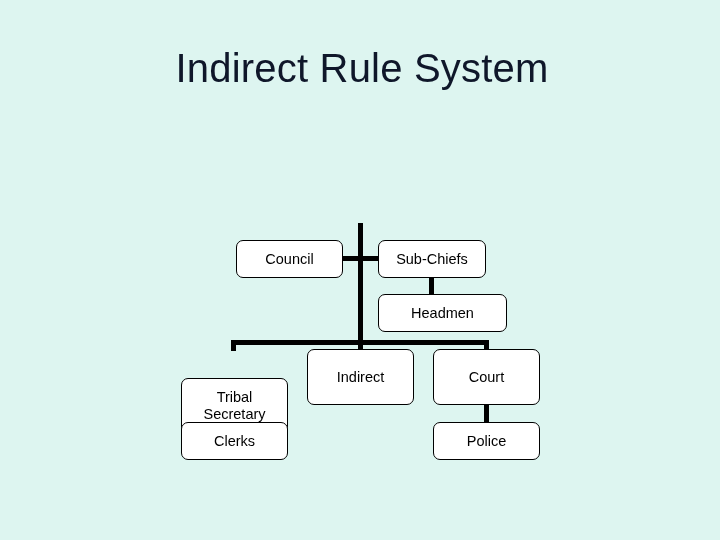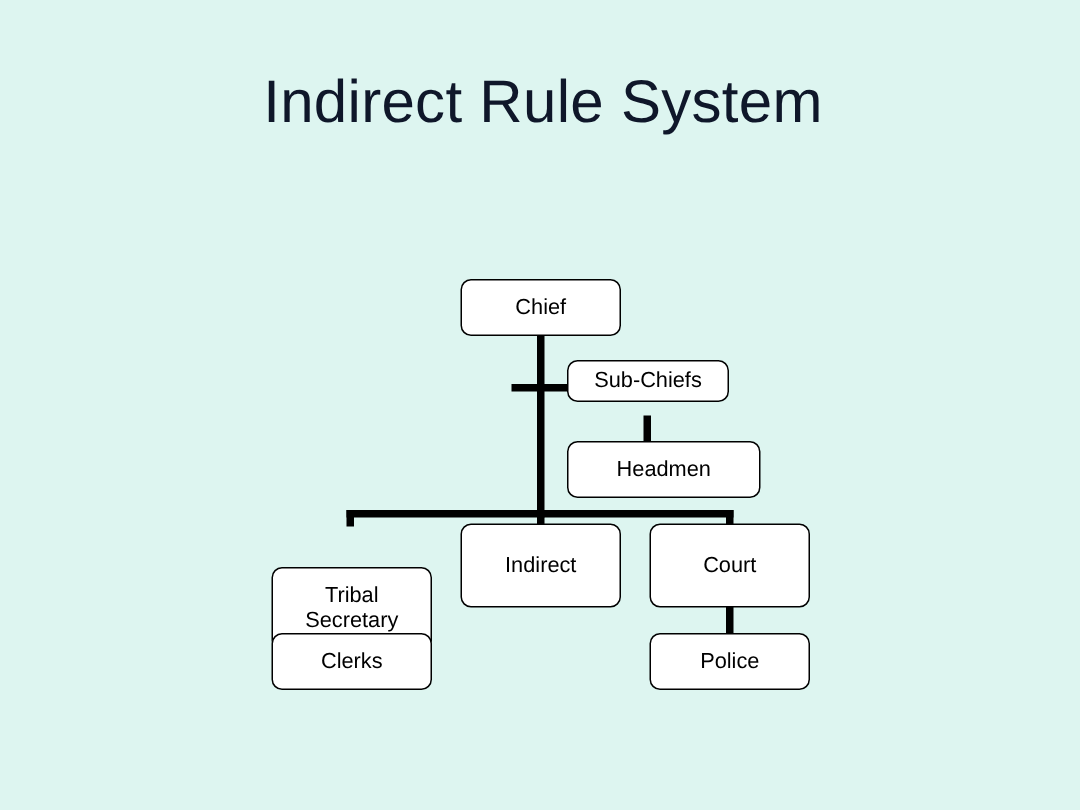--- a/index.html
+++ b/index.html
@@ -79,24 +79,24 @@
     <div class="conn" style="left:231px; top:340px; width:5px; height:11px;"></div>
 
     <div class="conn" style="left:358px; top:340px; width:5px; height:11px;"></div>
 
     <div class="conn" style="left:484px; top:340px; width:5px; height:11px;"></div>
 
     <div class="conn" style="left:232px; top:403px; width:5px; height:21px;"></div>
 
     <div class="conn" style="left:484px; top:403px; width:5px; height:21px;"></div>
 
-    <div class="node" style="left:307px; top:186px; width:107px; height:38px;">Chief</div>
 
+    <div class="node" style="left:236px; top:240px; width:107px; height:38px;">Council</div>
 
-    <div class="node" style="left:378px; top:240px; width:108px; height:28px;">Sub-Chiefs</div>
+    <div class="node" style="left:378px; top:240px; width:108px; height:38px;">Sub-Chiefs</div>
 
     <div class="node" style="left:378px; top:294px; width:129px; height:38px;">Headmen</div>
 
     <div class="node" style="left:181px; top:349px; width:107px; height:56px;margin-top:29px;">Tribal
 Secretary</div>
 
     <div class="node" style="left:307px; top:349px; width:107px; height:56px;">Indirect</div>
 
     <div class="node" style="left:433px; top:349px; width:107px; height:56px;">Court</div>
 

